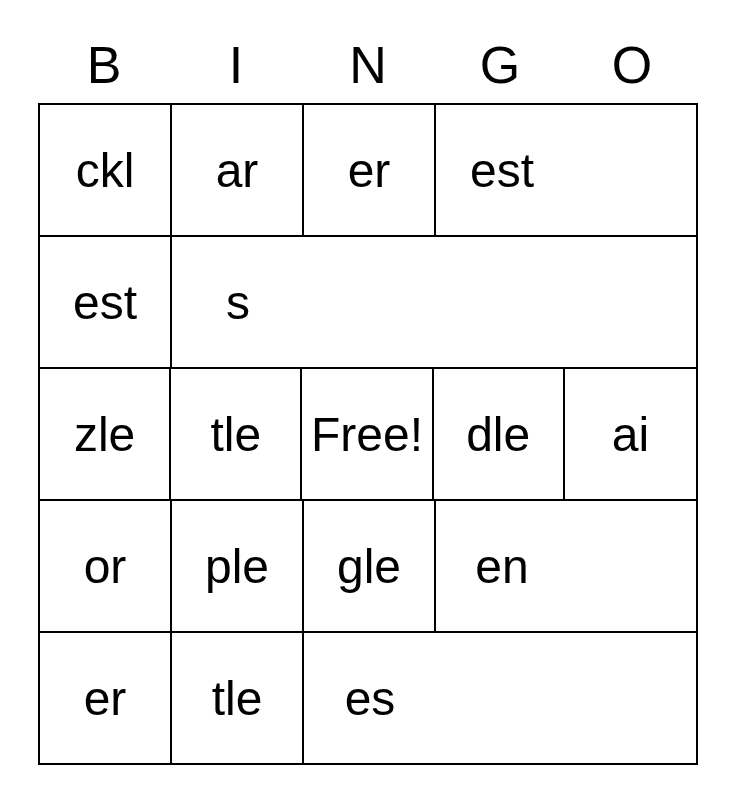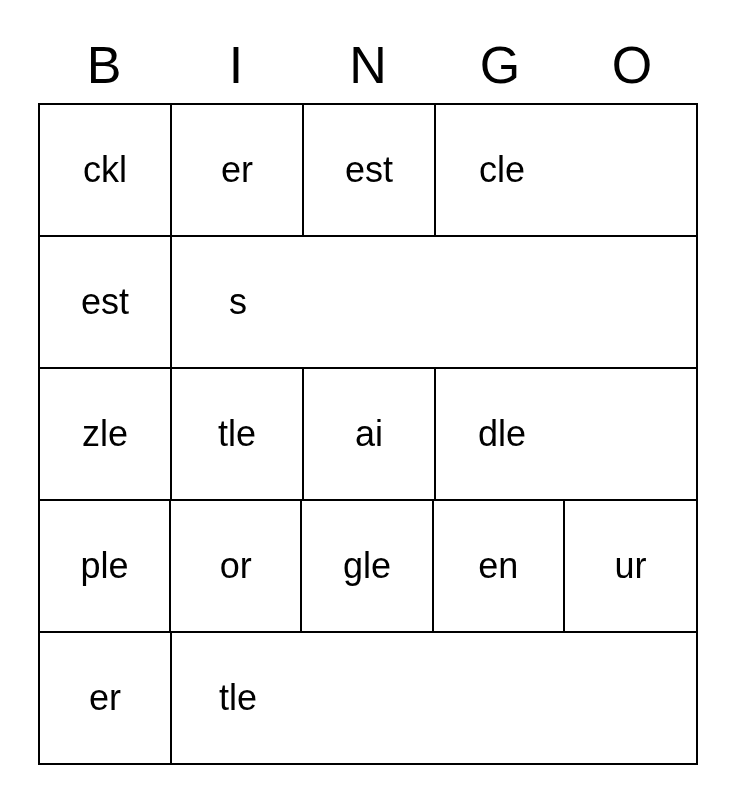--- a/index.html
+++ b/index.html
@@ -56,21 +56,21 @@
       border-bottom: none;
     }
 
     .bingo-cell {
       width: 132px;
       height: 130px;
       display: flex;
       align-items: center;
       justify-content: center;
       border-right: 2px solid #000000;
-      font-size: 36px;
+      font-size: 48px;
       color: #000000;
       text-align: center;
     }
 
     .bingo-cell:last-child {
       border-right: none;
     }
   </style>
 </head>
 <body>
@@ -79,39 +79,40 @@
   <div class="bingo-header">
   <div class="bingo-header-cell">B</div>
       <div class="bingo-header-cell">I</div>
       <div class="bingo-header-cell">N</div>
       <div class="bingo-header-cell">G</div>
       <div class="bingo-header-cell">O</div>
     </div>
   <div class="bingo-grid">
   <div class="bingo-row">
         <div class="bingo-cell">ckl</div>
+        <div class="bingo-cell">ar</div>
         <div class="bingo-cell">er</div>
         <div class="bingo-cell">est</div>
-        <div class="bingo-cell">cle</div>
       </div>
       <div class="bingo-row">
         <div class="bingo-cell">est</div>
         <div class="bingo-cell">s</div>
       </div>
       <div class="bingo-row">
         <div class="bingo-cell">zle</div>
         <div class="bingo-cell">tle</div>
+        <div class="bingo-cell">Free!</div>
+        <div class="bingo-cell">dle</div>
         <div class="bingo-cell">ai</div>
-        <div class="bingo-cell">dle</div>
       </div>
       <div class="bingo-row">
+        <div class="bingo-cell">or</div>
         <div class="bingo-cell">ple</div>
-        <div class="bingo-cell">or</div>
         <div class="bingo-cell">gle</div>
         <div class="bingo-cell">en</div>
-        <div class="bingo-cell">ur</div>
       </div>
       <div class="bingo-row">
         <div class="bingo-cell">er</div>
         <div class="bingo-cell">tle</div>
+        <div class="bingo-cell">es</div>
       </div>
     </div>
 </div>
 
 </body></html>

